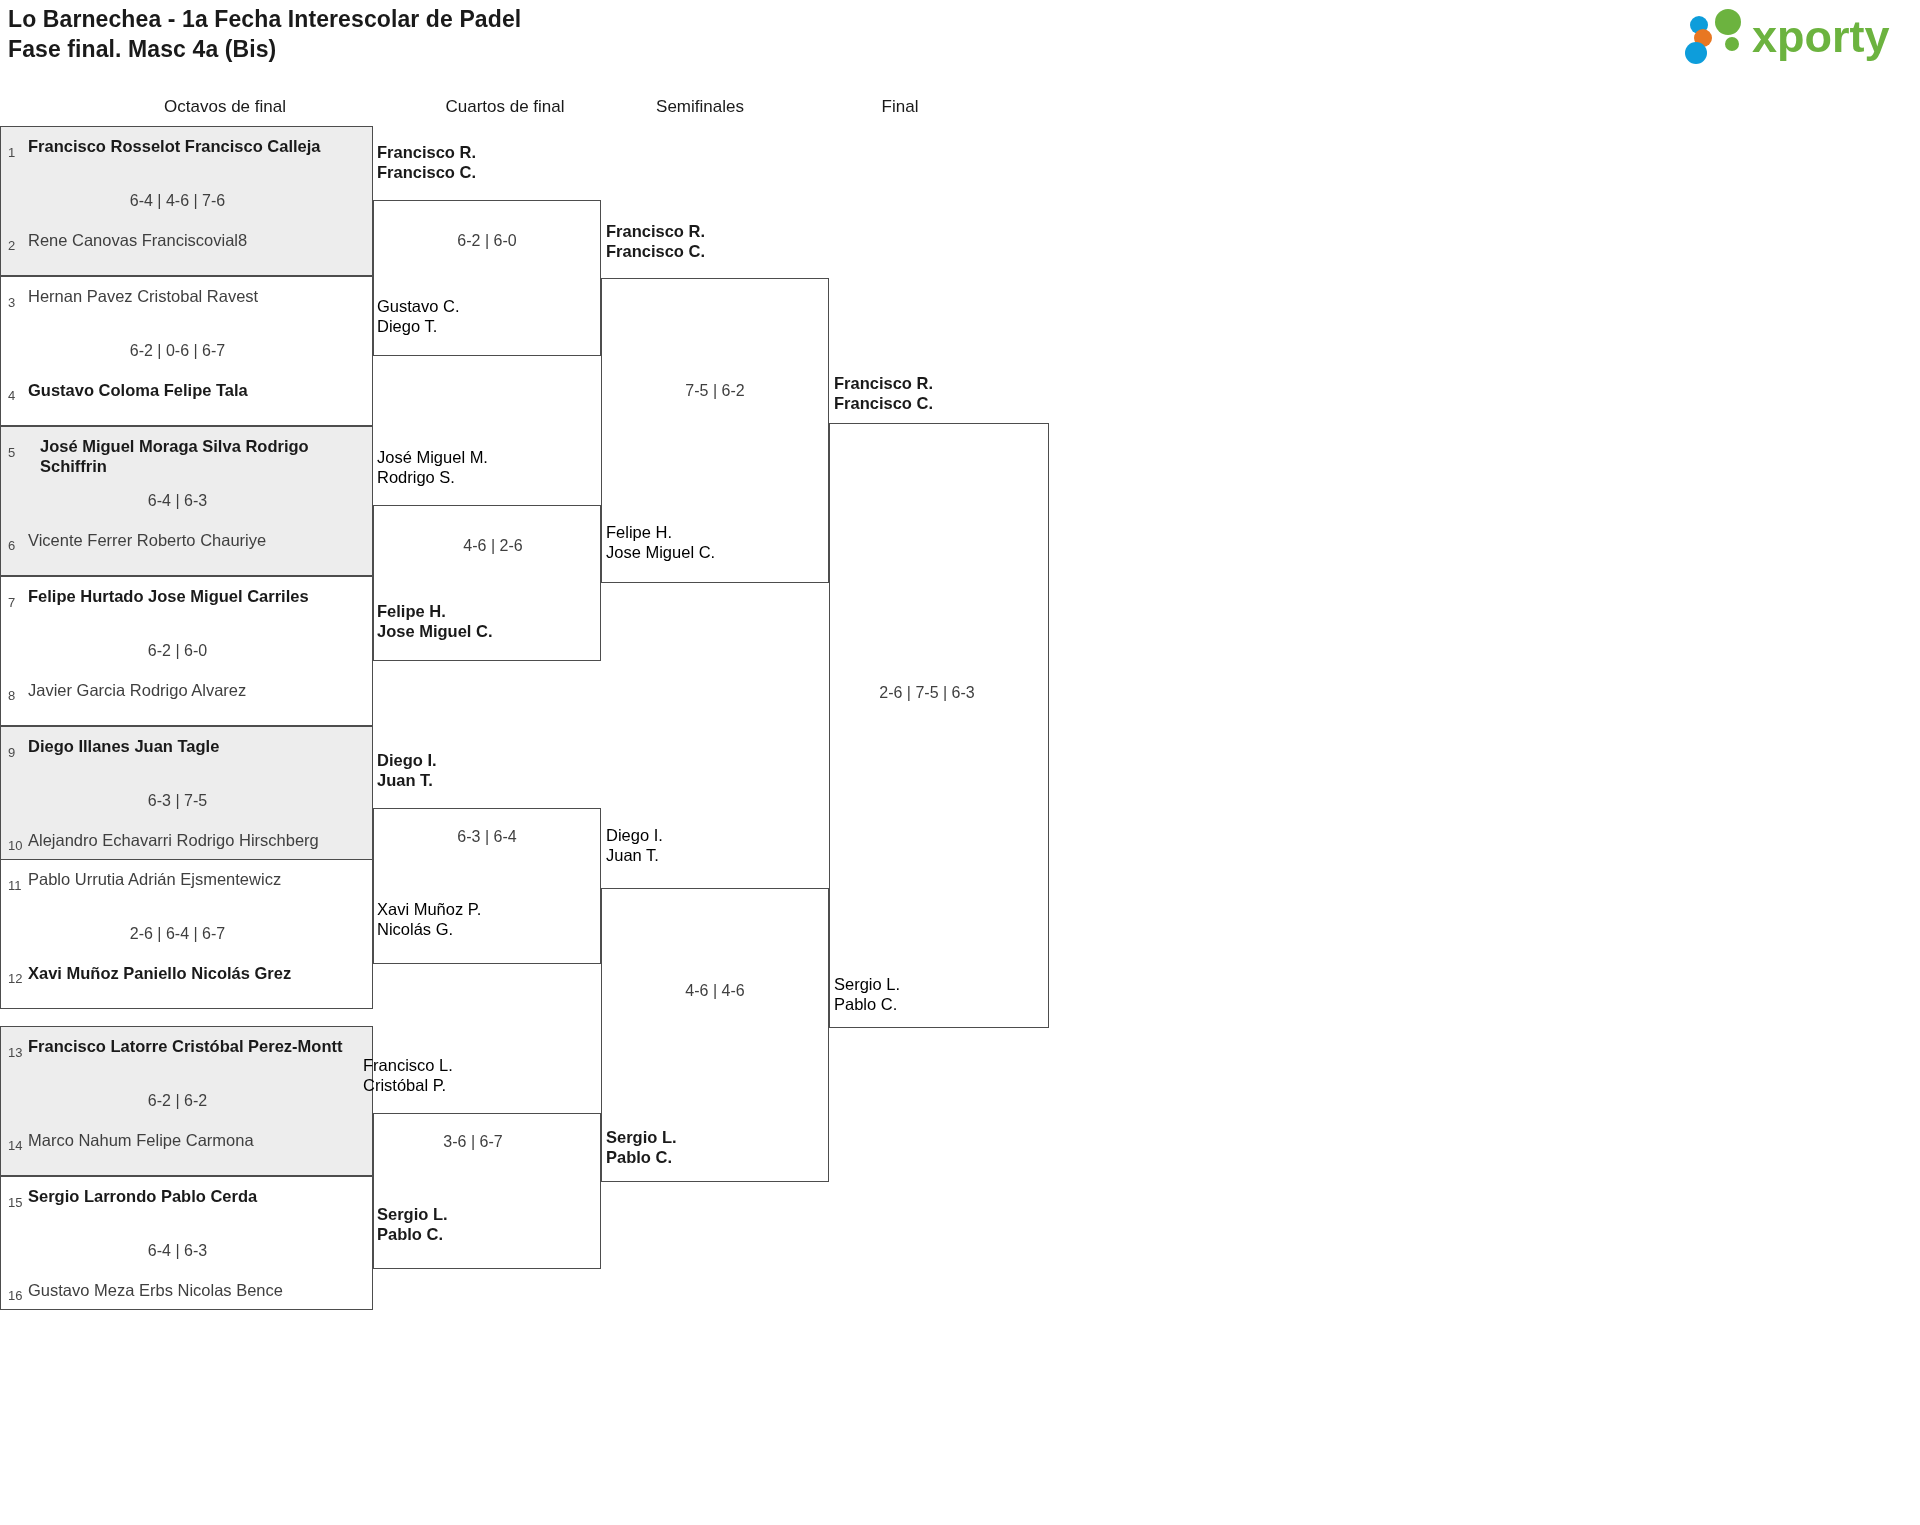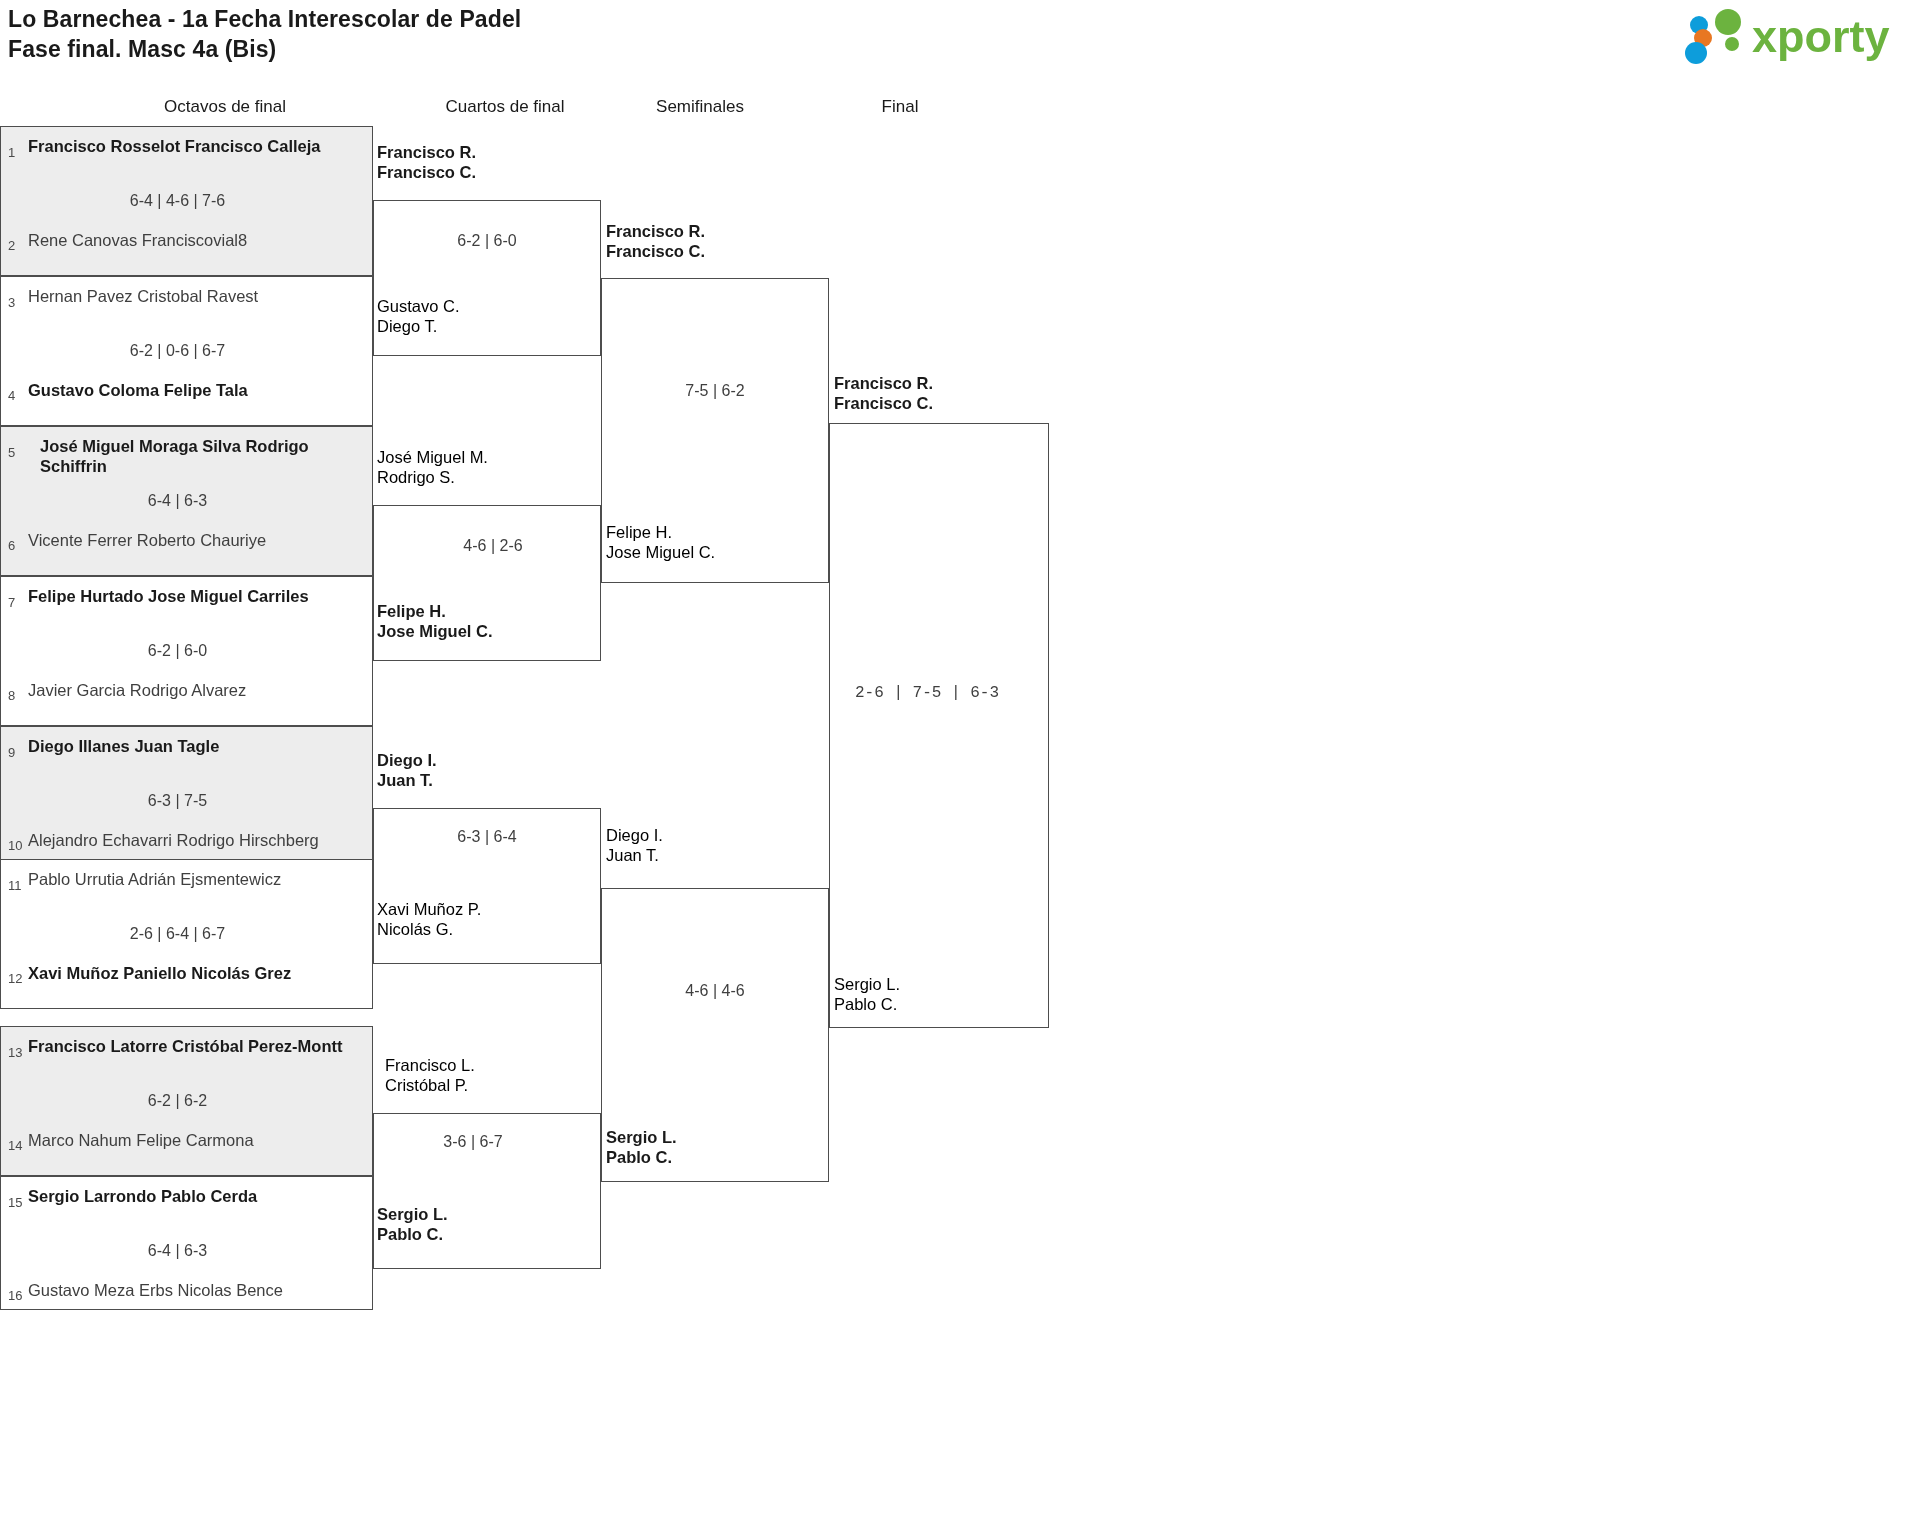--- a/index.html
+++ b/index.html
@@ -244,21 +244,21 @@
       <span class="ln">Diego I.</span>
       <span class="ln">Juan T.</span>
     </div>
     <div class="mbox" style="left:373px;top:808px;width:228px;height:156px;"></div>
     <div class="mscore" style="left:373px;top:828px;width:228px;">6-3 | 6-4</div>
     <div class="team" style="left:377px;top:900px;">
       <span class="ln">Xavi Muñoz P.</span>
       <span class="ln">Nicolás G.</span>
     </div>
 
-    <div class="team" style="left:385px;top:1056px;">
+    <div class="team" style="left:363px;top:1056px;">
       <span class="ln">Francisco L.</span>
       <span class="ln">Cristóbal P.</span>
     </div>
     <div class="mbox" style="left:373px;top:1113px;width:228px;height:156px;"></div>
     <div class="mscore" style="left:373px;top:1133px;width:200px;">3-6 | 6-7</div>
     <div class="team winner" style="left:377px;top:1205px;">
       <span class="ln">Sergio L.</span>
       <span class="ln">Pablo C.</span>
     </div>
   </div>
@@ -287,20 +287,20 @@
       <span class="ln">Pablo C.</span>
     </div>
   </div>
 
   <div class="col">
     <div class="team winner" style="left:834px;top:374px;">
       <span class="ln">Francisco R.</span>
       <span class="ln">Francisco C.</span>
     </div>
     <div class="mbox" style="left:829px;top:423px;width:220px;height:605px;"></div>
-    <div class="mscore" style="left:829px;top:684px;width:196px;font-family:Liberation Mono, monospace;">2-6 | 7-5 | 6-3</div>
+    <div class="mscore" style="left:829px;top:684px;width:196px;">2-6 | 7-5 | 6-3</div>
     <div class="team" style="left:834px;top:975px;">
       <span class="ln">Sergio L.</span>
       <span class="ln">Pablo C.</span>
     </div>
   </div>
 
 </div>
 
 </body></html>

